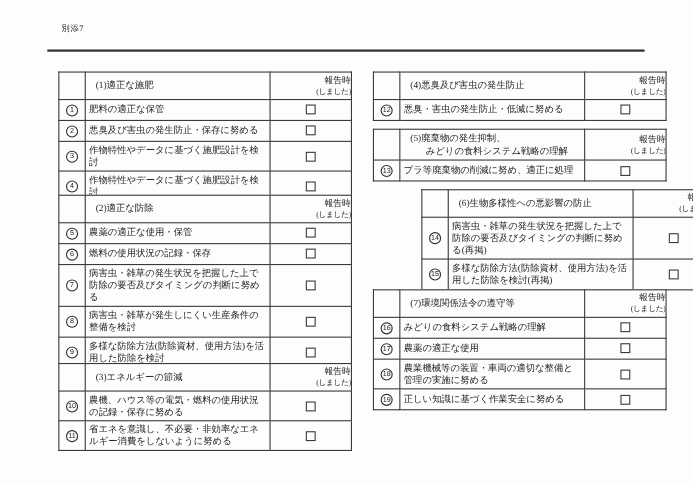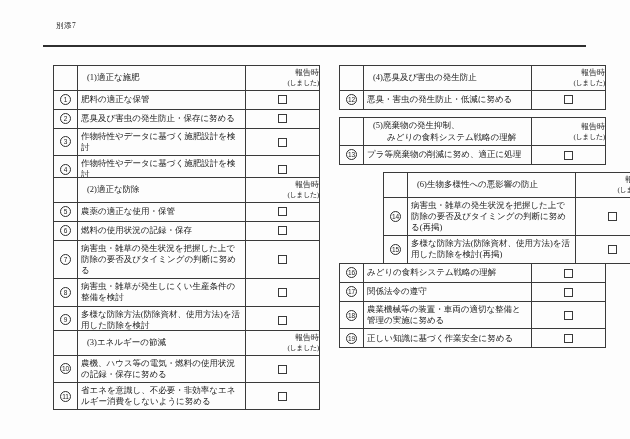--- a/index.html
+++ b/index.html
@@ -217,28 +217,33 @@
   </tbody>
     </table>
 
   <table class="sheet" style="left:339px;top:263px;">
     <colgroup>
         <col class="c-num">
         <col class="c-desc">
         <col class="c-chk">
       </colgroup>
     <tbody>
+        <tr class="head">
+      <td class="num"></td>
+      <td class="sec">(7)環境関係法令の遵守等</td>
+      <td class="chkhead"><span>報告時</span><br><span class="small">(しました)</span></td>
+    </tr>
     <tr class="r">
       <td class="num"><span class="circ">16</span></td>
       <td class="desc">みどりの食料システム戦略の理解</td>
       <td class="chk"><span class="cb"></span></td>
     </tr>
     <tr class="r">
       <td class="num"><span class="circ">17</span></td>
-      <td class="desc">関係法令の遵守</td>
+      <td class="desc">農薬の適正な使用</td>
       <td class="chk"><span class="cb"></span></td>
     </tr>
     <tr class="r">
       <td class="num"><span class="circ">18</span></td>
       <td class="desc">農業機械等の装置・車両の適切な整備と管理の実施に努める</td>
       <td class="chk"><span class="cb"></span></td>
     </tr>
     <tr class="r">
       <td class="num"><span class="circ">19</span></td>
       <td class="desc">正しい知識に基づく作業安全に努める</td>

